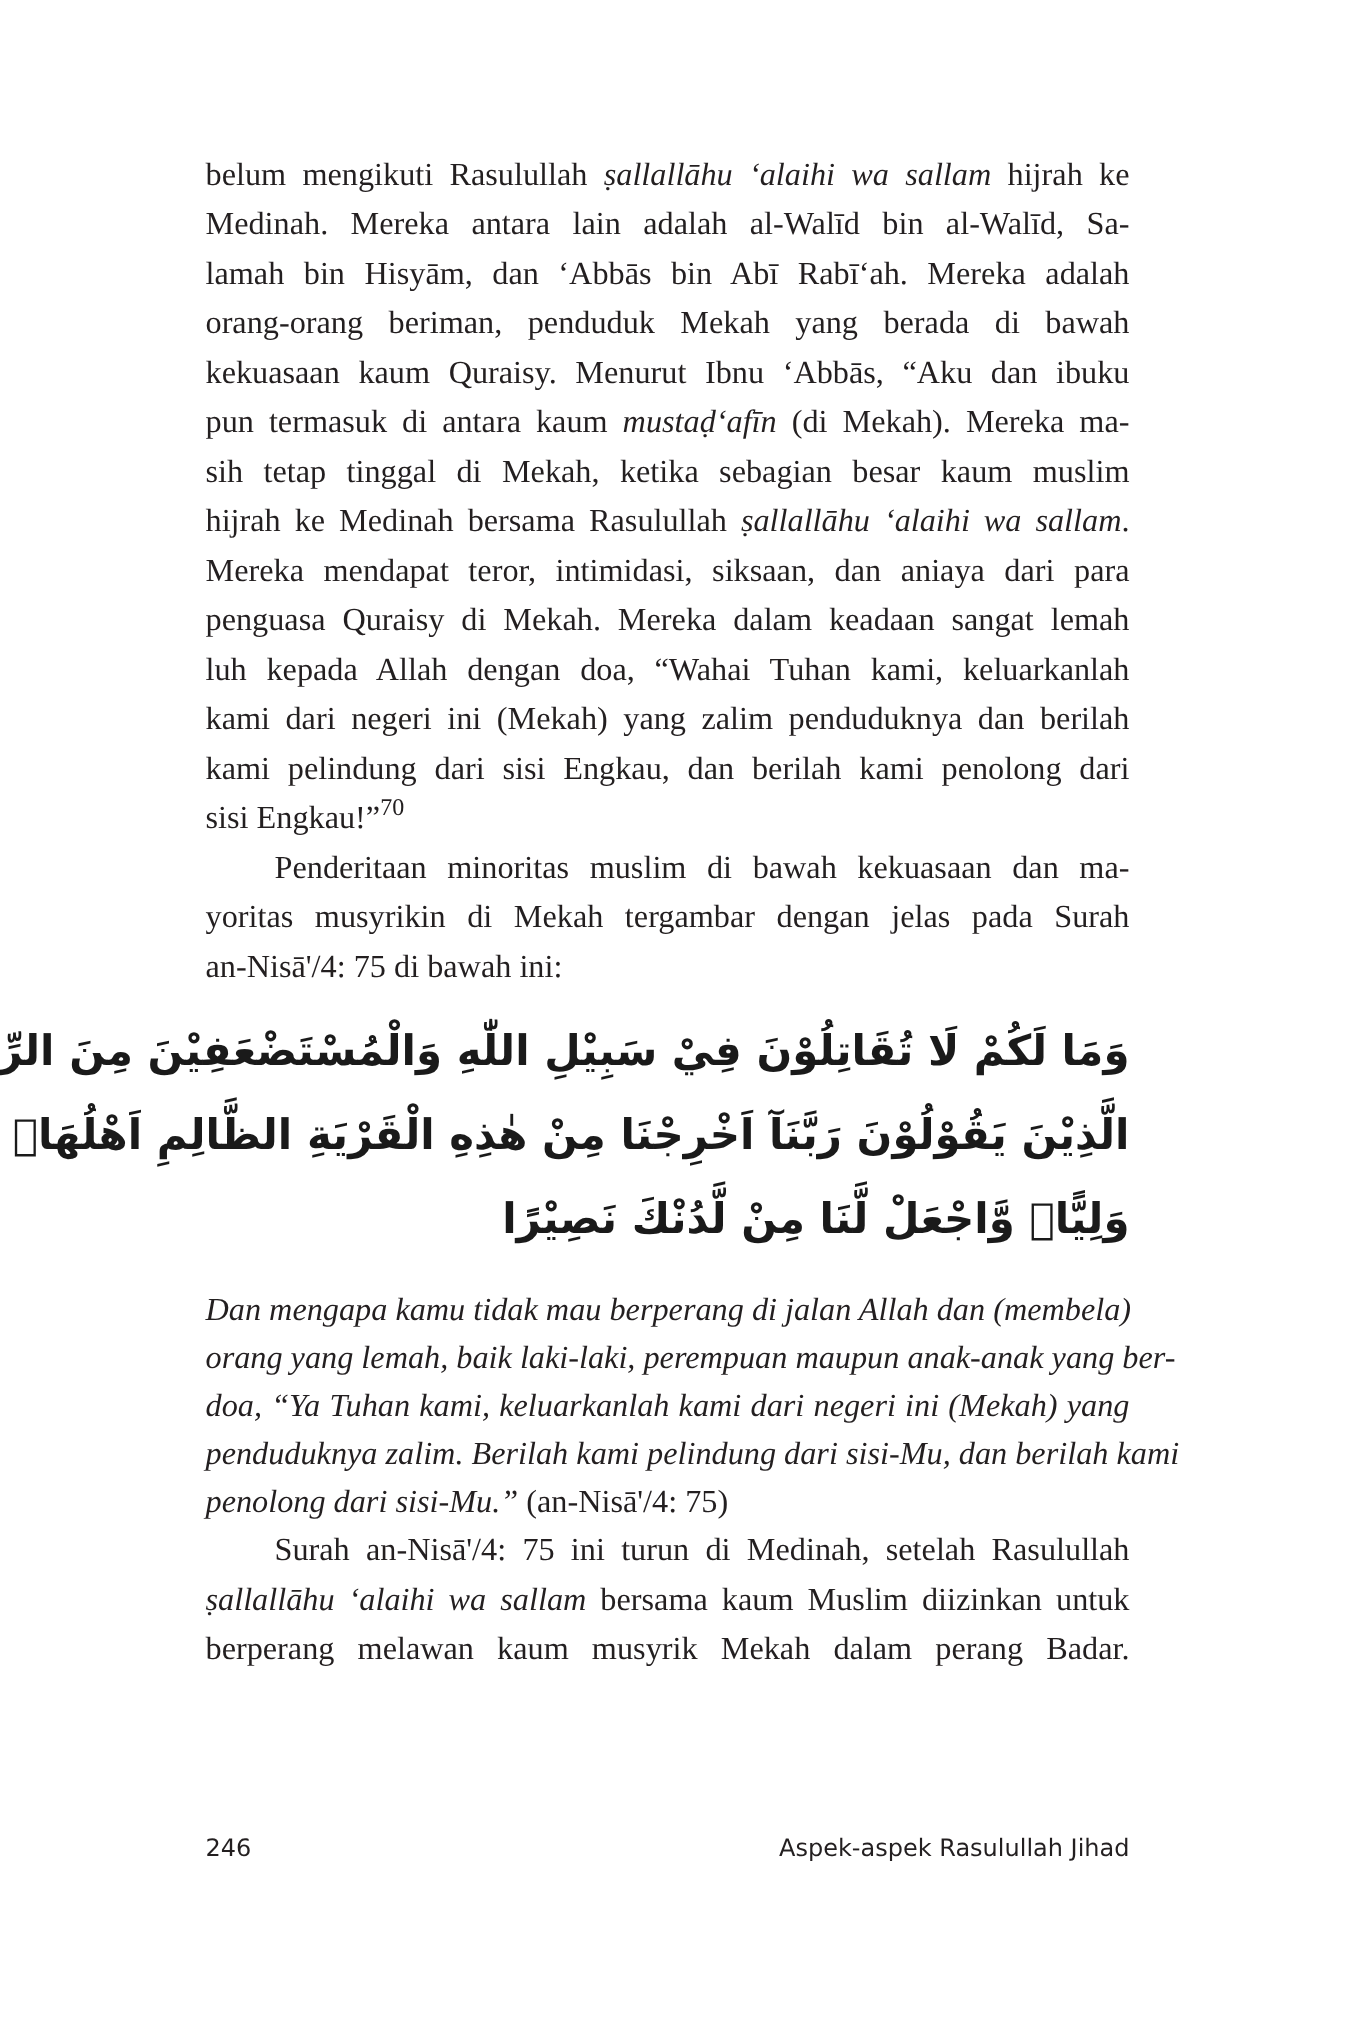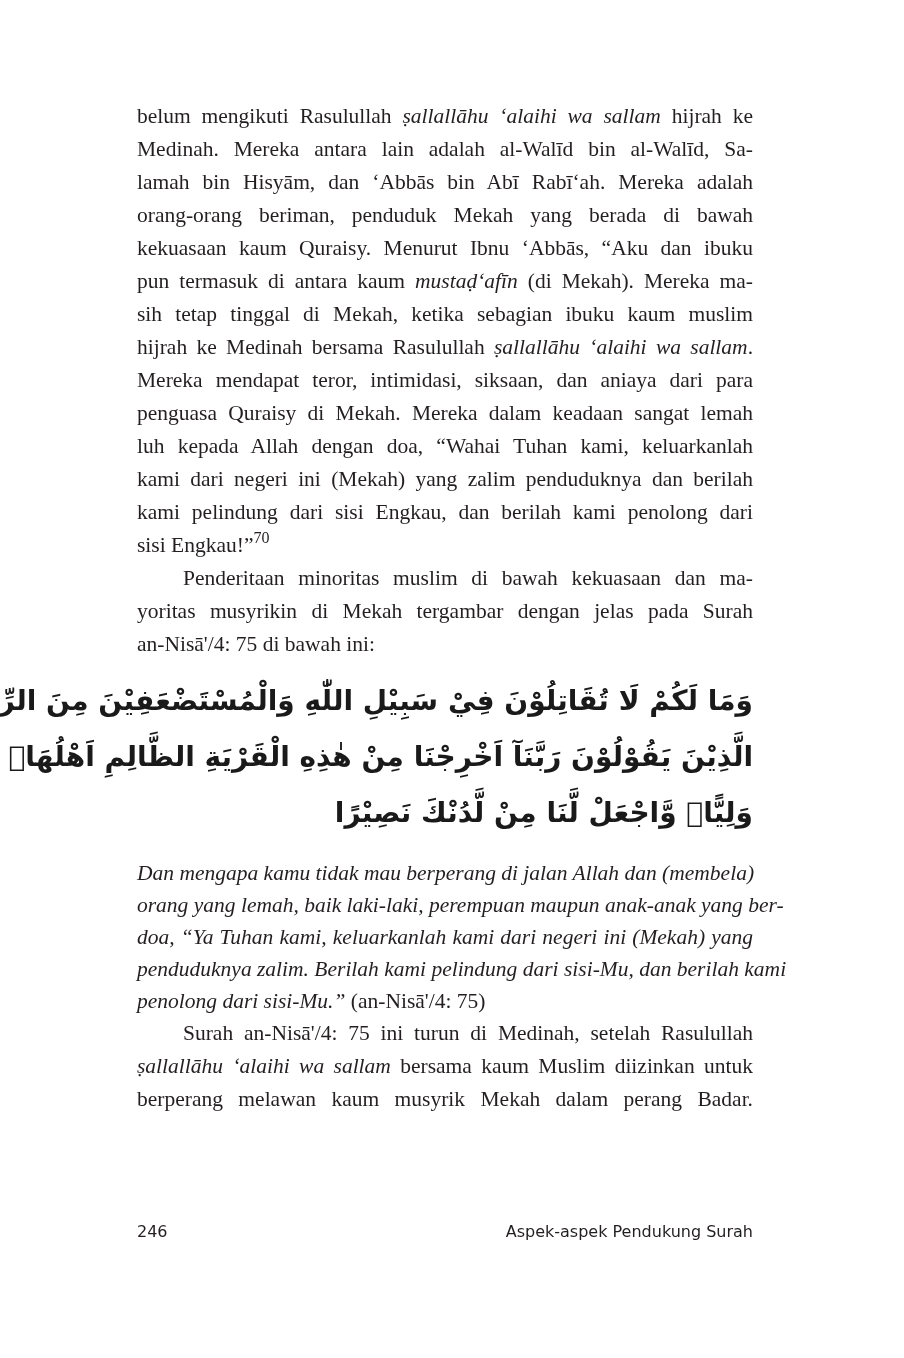--- a/index.html
+++ b/index.html
@@ -99,21 +99,21 @@
 
 <div class="page">
 
   <div class="para">
     <span class="line"><span>belum mengikuti Rasulullah </span><i>ṣallallāhu ‘alaihi wa sallam</i><span> hijrah ke</span></span>
     <span class="line">Medinah. Mereka antara lain adalah al-Walīd bin al-Walīd, Sa-</span>
     <span class="line">lamah bin Hisyām, dan ‘Abbās bin Abī Rabī‘ah. Mereka adalah</span>
     <span class="line">orang-orang beriman, penduduk Mekah yang berada di bawah</span>
     <span class="line">kekuasaan kaum Quraisy. Menurut Ibnu ‘Abbās, “Aku dan ibuku</span>
     <span class="line"><span>pun termasuk di antara kaum </span><i>mustaḍ‘afīn</i><span> (di Mekah). Mereka ma-</span></span>
-    <span class="line">sih tetap tinggal di Mekah, ketika sebagian ibuku kaum muslim</span>
+    <span class="line">sih tetap tinggal di Mekah, ketika sebagian besar kaum muslim</span>
     <span class="line"><span>hijrah ke Medinah bersama Rasulullah </span><i>ṣallallāhu ‘alaihi wa sallam</i><span>.</span></span>
     <span class="line">Mereka mendapat teror, intimidasi, siksaan, dan aniaya dari para</span>
     <span class="line">penguasa Quraisy di Mekah. Mereka dalam keadaan sangat lemah</span>
     <span class="line">luh kepada Allah dengan doa, “Wahai Tuhan kami, keluarkanlah</span>
     <span class="line">kami dari negeri ini (Mekah) yang zalim penduduknya dan berilah</span>
     <span class="line">kami pelindung dari sisi Engkau, dan berilah kami penolong dari</span>
     <span class="line last"><span>sisi Engkau!”</span><sup>70</sup></span>
   </div>
 
   <div class="para">
@@ -139,14 +139,14 @@
   <div class="para second-section">
     <span class="line indent">Surah an-Nisā'/4: 75 ini turun di Medinah, setelah Rasulullah</span>
     <span class="line"><i>ṣallallāhu ‘alaihi wa sallam</i><span> bersama kaum Muslim diizinkan untuk</span></span>
     <span class="line">berperang melawan kaum musyrik Mekah dalam perang Badar.</span>
   </div>
 
 </div>
 
 <div class="footer">
   <span>246</span>
-  <span>Aspek-aspek Pendukung Surah</span>
+  <span>Aspek-aspek Rasulullah Jihad</span>
 </div>
 
 </body></html>

